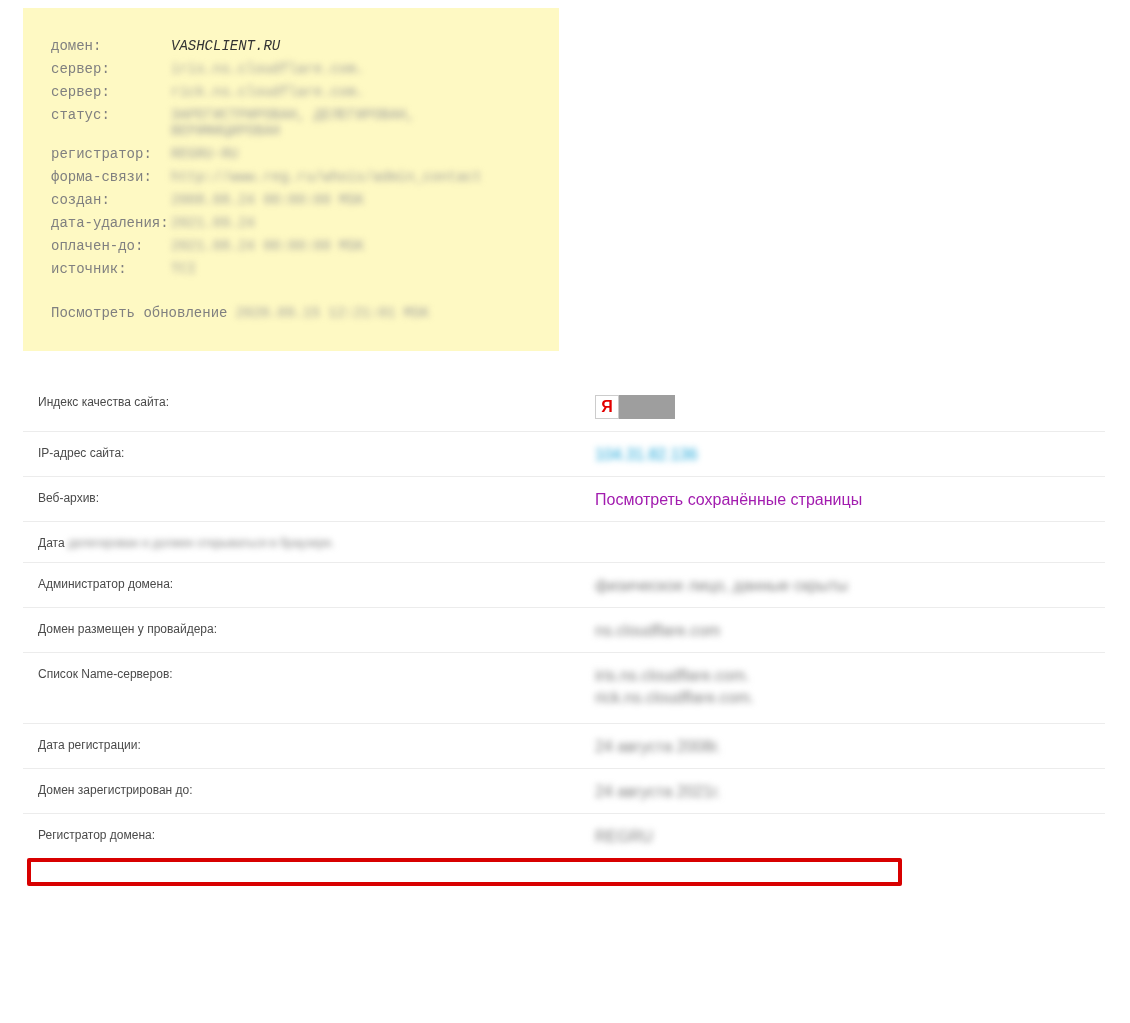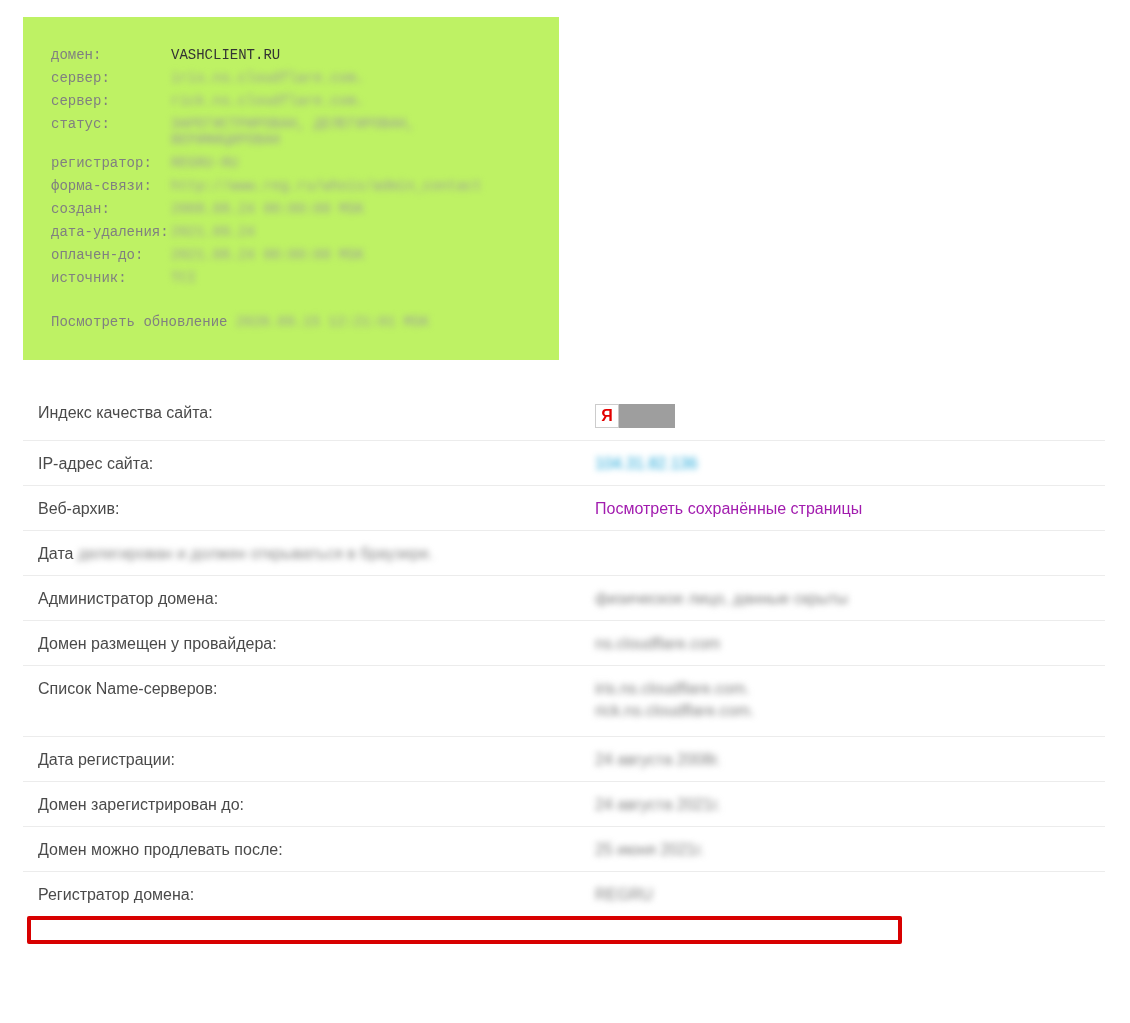--- a/index.html
+++ b/index.html
@@ -1,27 +1,27 @@
 <!DOCTYPE html>
 <html><head>
 <meta charset="utf-8">
 <style>
   * { box-sizing: border-box; margin: 0; padding: 0; }
   body { font-family: -apple-system, BlinkMacSystemFont, "Segoe UI", Arial, sans-serif; background: #fff; width: 1130px; }
-  .whois-box { background: #bef264; margin: 17px 0 30px 23px; padding: 30px 28px; width: 536px; font-family: "Courier New", monospace; font-size: 14px; color: #808080; }
+  .whois-box { background: #fef9c3; margin: 8px 0 30px 23px; padding: 30px 28px; width: 536px; font-family: "Courier New", monospace; font-size: 14px; color: #808080; }
   .whois-row { display: flex; margin-bottom: 7px; }
   .whois-label { width: 120px; flex-shrink: 0; }
   .whois-value { color: #9e9e9e; filter: blur(3px); }
-  .whois-value.clear { filter: none; color: #333; }
+  .whois-value.clear { filter: none; color: #333; font-style: italic; }
   .whois-footer { margin-top: 28px; }
   .whois-footer .blur-part { filter: blur(3px); color: #9e9e9e; }
   .info-table { width: 1082px; margin: 0 23px; }
   .info-row { display: flex; border-bottom: 1px solid #ececec; padding: 14px 0 12px 15px; align-items: flex-start; }
   .info-row.no-border { border-bottom: none; }
-  .info-label { width: 557px; flex-shrink: 0; color: #4a4a4a; font-size: 16px; }
+  .info-label { width: 557px; flex-shrink: 0; color: #4a4a4a; font-size: 12px; }
   .info-label .blur-suffix { filter: blur(3px); color: #888; }
   .info-value { color: #808080; filter: blur(3px); font-size: 16px; }
   .info-value.link { color: #a21caf; filter: none; cursor: pointer; }
   .info-value.blurlink { color: #1ba5d8; filter: blur(3px); }
   .info-value.multiline div { margin-bottom: 4px; }
   .ya-badge { display: inline-flex; align-items: center; filter: none; }
   .ya-logo { width: 24px; height: 24px; border: 1px solid #ccc; display: flex; align-items: center; justify-content: center; font-weight: bold; font-size: 16px; color: #e30000; background: #fff; }
   .ya-bar { width: 56px; height: 24px; background: #9e9e9e; }
   .highlighted-row { border: 4px solid #d80000; border-radius: 2px; width: 875px; margin-left: 27px; padding: 10px 0 10px 11px; display:flex; align-items:flex-start; }
 </style>
@@ -126,24 +126,20 @@
   <div class="info-row">
     <div class="info-label">Дата регистрации:</div>
     <div class="info-value">24 августа 2008г.</div>
   </div>
 
   <div class="info-row">
     <div class="info-label">Домен зарегистрирован до:</div>
     <div class="info-value">24 августа 2021г.</div>
   </div>
 
-  <div class="info-row">
-    <div class="info-label">Домен можно продлевать после:</div>
-    <div class="info-value">25 июня 2021г.</div>
-  </div>
 
 
   <div class="info-row no-border">
     <div class="info-label">Регистратор домена:</div>
     <div class="info-value">REGRU</div>
   </div>
 
 </div>
 
 <div class="highlighted-row">

